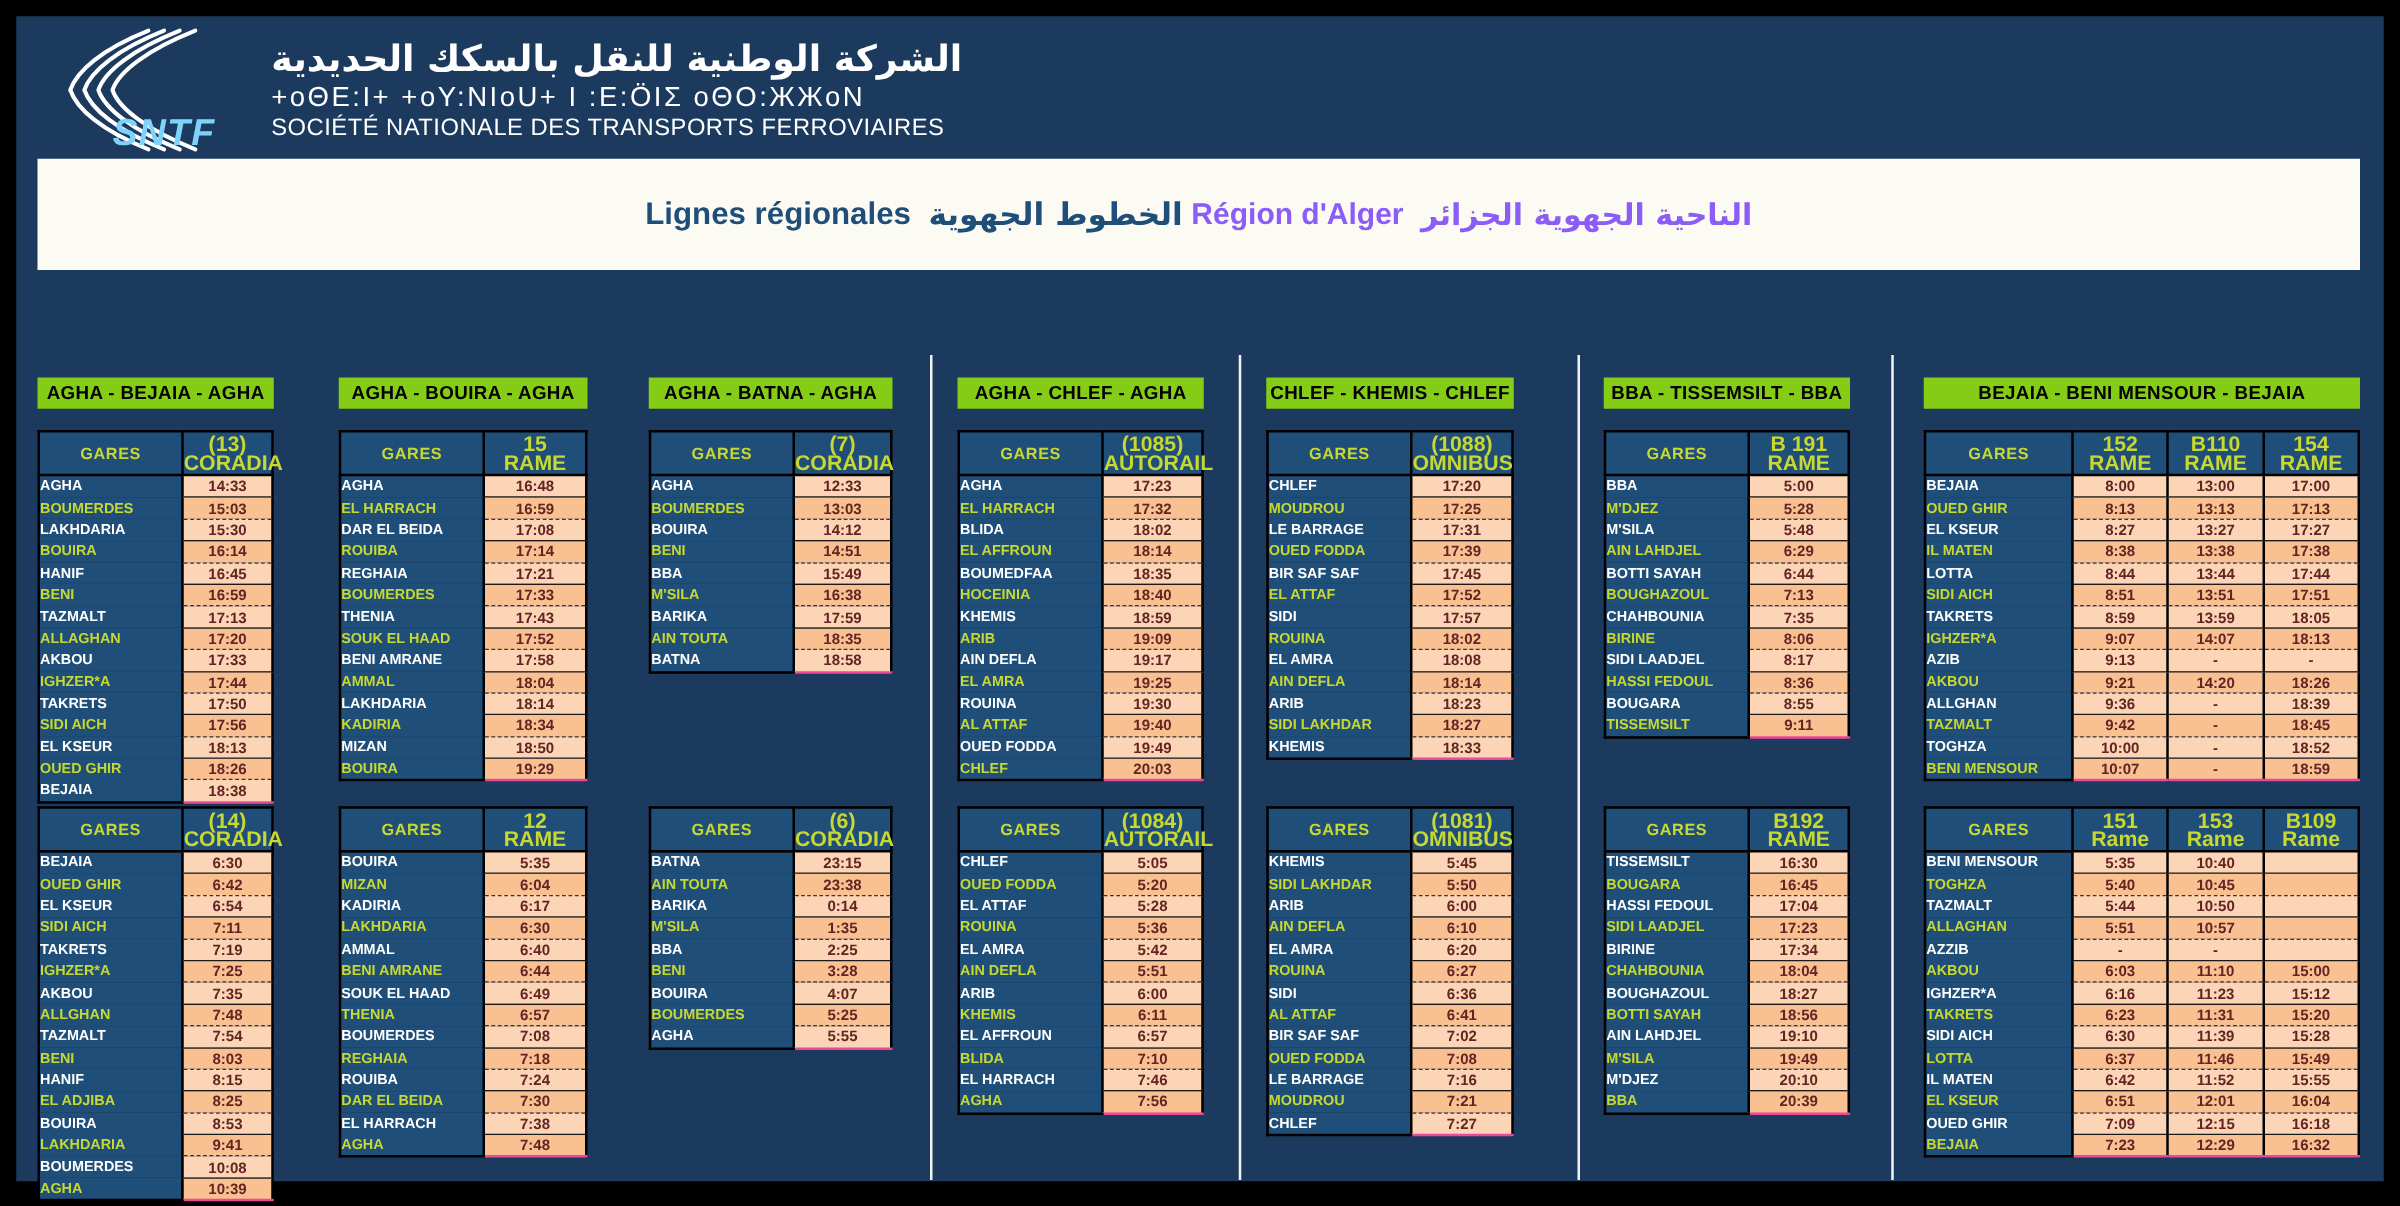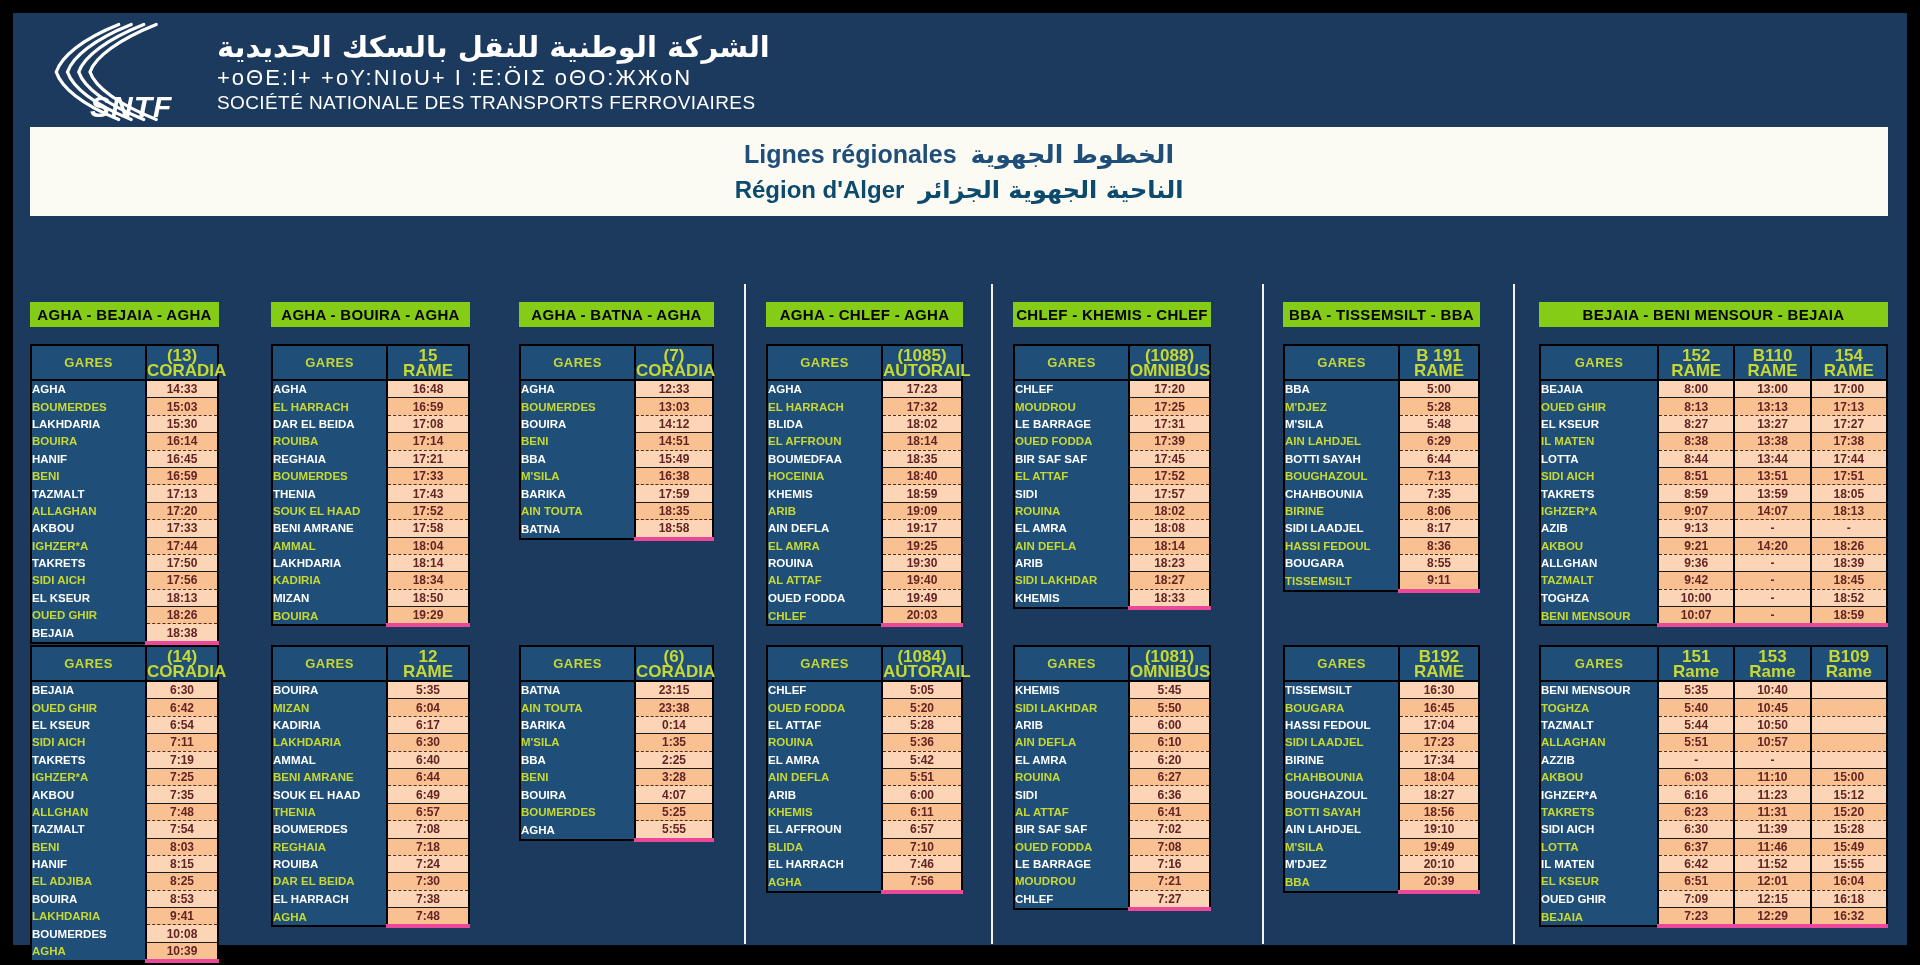--- a/index.html
+++ b/index.html
@@ -4,32 +4,32 @@
 <style>
   html,body{margin:0;padding:0;}
   body{width:1920px;height:965px;background:#000;position:relative;overflow:hidden;
        font-family:"Liberation Sans",sans-serif;}
   .panel{position:absolute;left:13px;top:13px;width:1894px;height:932px;background:#1c3a5e;}
 
   
   .logo{position:absolute;left:30px;top:22px;display:flex;align-items:center;gap:22px;color:#fff;}
   .logo-mark{position:relative;width:165px;height:100px;flex:0 0 auto;}
   .sntf-word{position:absolute;left:60px;bottom:-2px;font-style:italic;font-weight:bold;
-             font-size:30px;letter-spacing:1px;color:#ffffff;}
+             font-size:30px;letter-spacing:1px;color:#7dd3fc;}
   .logo-lines{display:flex;flex-direction:column;gap:1px;}
   .l-ar{font-family:"DejaVu Sans",sans-serif;font-size:29px;font-weight:bold;line-height:1.2;direction:rtl;text-align:left;}
   .l-tz{font-size:22px;font-weight:normal;letter-spacing:2px;line-height:1.15;}
   .l-fr{font-size:19px;font-weight:normal;letter-spacing:.4px;line-height:1.2;}
 
   
   .banner{position:absolute;left:30px;top:127px;width:1858px;height:89px;background:#fbfbf4;
-          display:flex;flex-direction:column;justify-content:center;align-items:center;gap:7px;}
+          display:flex;flex-direction:row;justify-content:center;align-items:center;gap:7px;}
   .banner-row{display:flex;align-items:center;gap:14px;white-space:nowrap;}
   .banner-line1{color:#1f4e79;font-size:25px;font-weight:bold;}
-  .banner-line2{color:#0c4a6e;font-size:24px;font-weight:bold;}
+  .banner-line2{color:#8b5cf6;font-size:24px;font-weight:bold;}
   .ar{font-family:"DejaVu Sans",sans-serif;}
 
   
   #board{position:absolute;left:0;top:0;width:1920px;height:965px;}
   .column{position:absolute;top:302px;}
   .col-1{left:30px;width:189px}
   .col-2{left:271px;width:199px}
   .col-3{left:519px;width:195px}
   .col-4{left:766px;width:197px}
   .col-5{left:1013px;width:198px}
@@ -50,21 +50,21 @@
          height:33px;padding:0;vertical-align:middle;text-align:center;}
   .th-gares{font-size:13px;letter-spacing:.5px;}
   .train-num,.train-type{font-size:17px;line-height:15px;text-align:center;}
   .tt td{height:16.4px;padding:0;font-weight:bold;}
   .td-station{background:#1f4e79;color:#fff;font-size:11.5px;padding-left:11px;text-align:left;
               border-left:2px solid #000;white-space:nowrap;overflow:hidden;}
   tr.odd .td-station{color:#c6d831;}
   .td-time{background:#fbd5b5;color:#632423;font-size:12px;text-align:center;
            border-left:2px solid #000;border-right:2px solid #000;border-bottom:1px solid #1a1a1a;}
   tr.odd .td-time{background:#f9c092;border-bottom:1px dashed #4c2f1d;}
-  .tt tbody tr:last-child .td-time{border-bottom:4px solid #ec4899;}
+  .tt tbody tr:last-child .td-time{border-bottom:2px solid #ec4899;}
   .tt tbody tr:last-child .td-station{border-bottom:2px solid #000;}
 </style>
 </head>
 <body>
 
 <div class="panel"></div>
 
 <div class="logo">
   <div class="logo-mark">
     <svg width="165" height="100" viewBox="0 0 110 80" aria-hidden="true">

